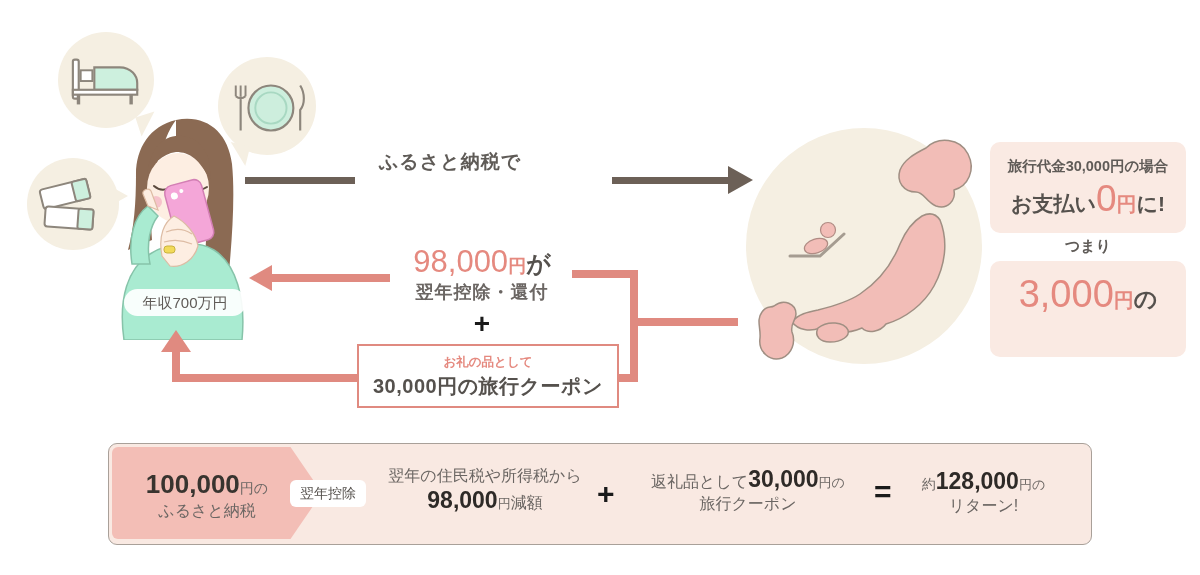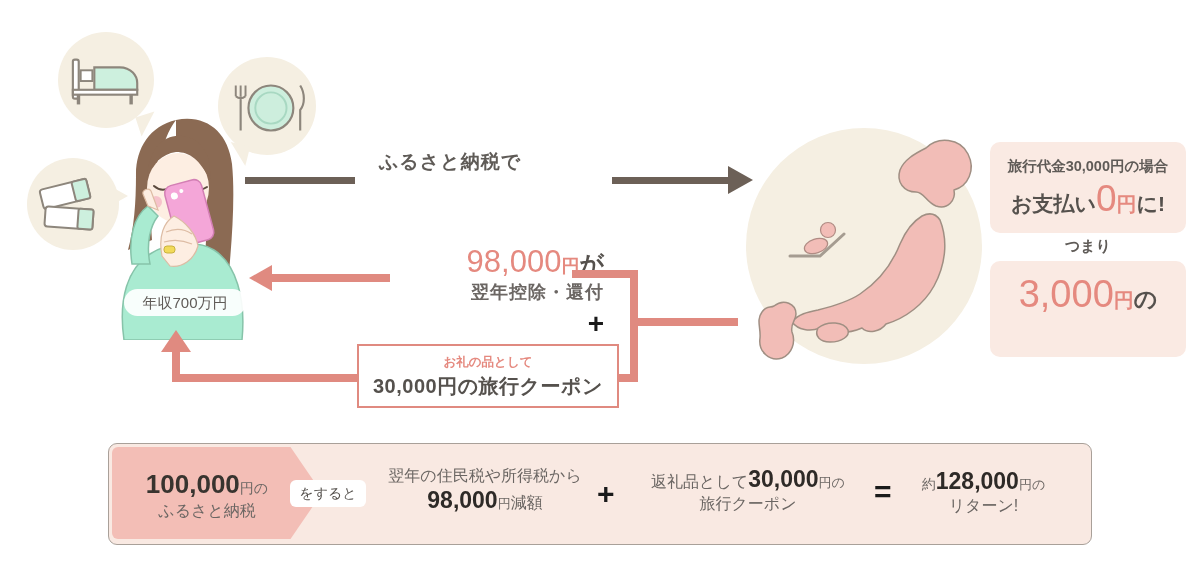--- a/index.html
+++ b/index.html
@@ -184,21 +184,21 @@
 
   <div class="abs bbox center" style="left:990px;top:261px;width:196px;height:96px;">
     <div class="l1">
       <span class="num">3,000</span><span class="yen">円</span><span class="no">の</span>
     </div>
   </div>
 
   <div class="abs tail" style="left:249px;top:265px;border-right:23px solid var(--salmon-line);border-top:13px solid transparent;border-bottom:13px solid transparent;"></div>
   <div class="abs sline" style="left:270px;top:274px;width:120px;height:8px;"></div>
 
-  <div class="abs center refund" style="left:384px;top:244px;width:220px;text-align:right;">
+  <div class="abs center refund" style="left:372px;top:244px;width:220px;">
     <div>
       <span class="num">98,000</span><span class="yen">円</span><span class="ga">が</span>
     </div>
     <div class="refund-l2">翌年控除・還付</div>
     <div class="plus-big" style="margin-top:4px;">+</div>
   </div>
 
   <div class="abs sline" style="left:572px;top:270px;width:66px;height:8px;"></div>
   <div class="abs sline" style="left:630px;top:270px;width:8px;height:112px;"></div>
   <div class="abs sline" style="left:638px;top:318px;width:100px;height:8px;"></div>
@@ -217,21 +217,21 @@
   <div class="abs chev" style="left:112px;top:447px;width:210px;height:92px;"></div>
 
   <div class="abs center don" style="left:122px;top:469px;width:170px;">
     <div>
       <span class="num">100,000</span><span class="suf">円の</span>
     </div>
     <div class="l2">ふるさと納税</div>
   </div>
 
   <div class="abs pill center" style="left:290px;top:480px;width:76px;height:27px;z-index:2;">
-    <span>をすると</span>
+    <span>翌年控除</span>
   </div>
 
   <div class="abs center" style="left:375px;top:466px;width:220px;">
     <div class="sum-l1">翌年の住民税や所得税から</div>
     <div>
       <span class="sum-num">98,000</span><span class="sum-small">円</span><span class="sum-l1">減額</span>
     </div>
   </div>
 
   <div class="abs op" style="left:597px;top:477px;">+</div>

